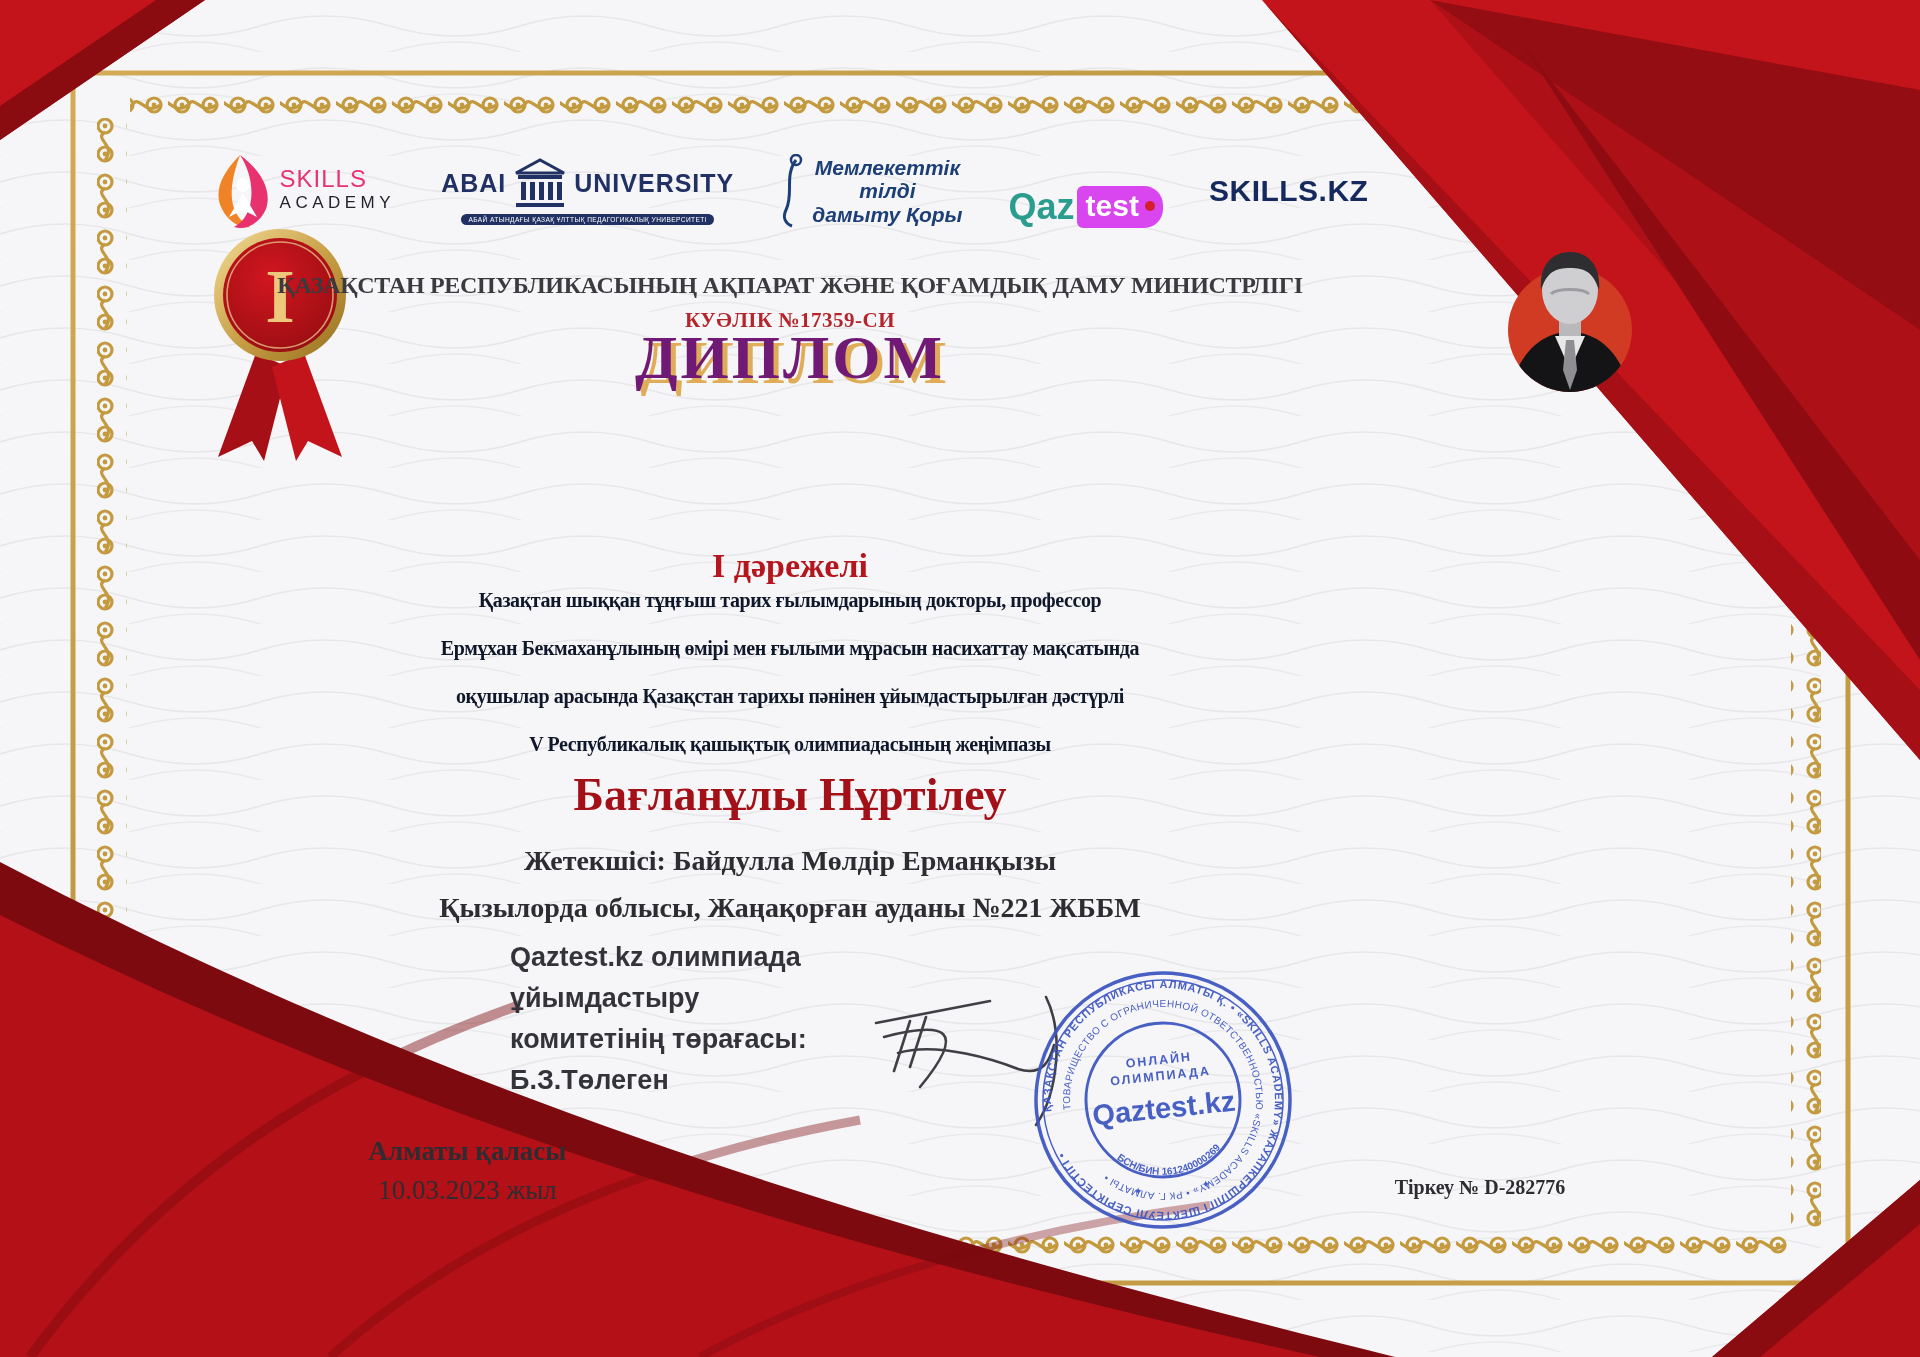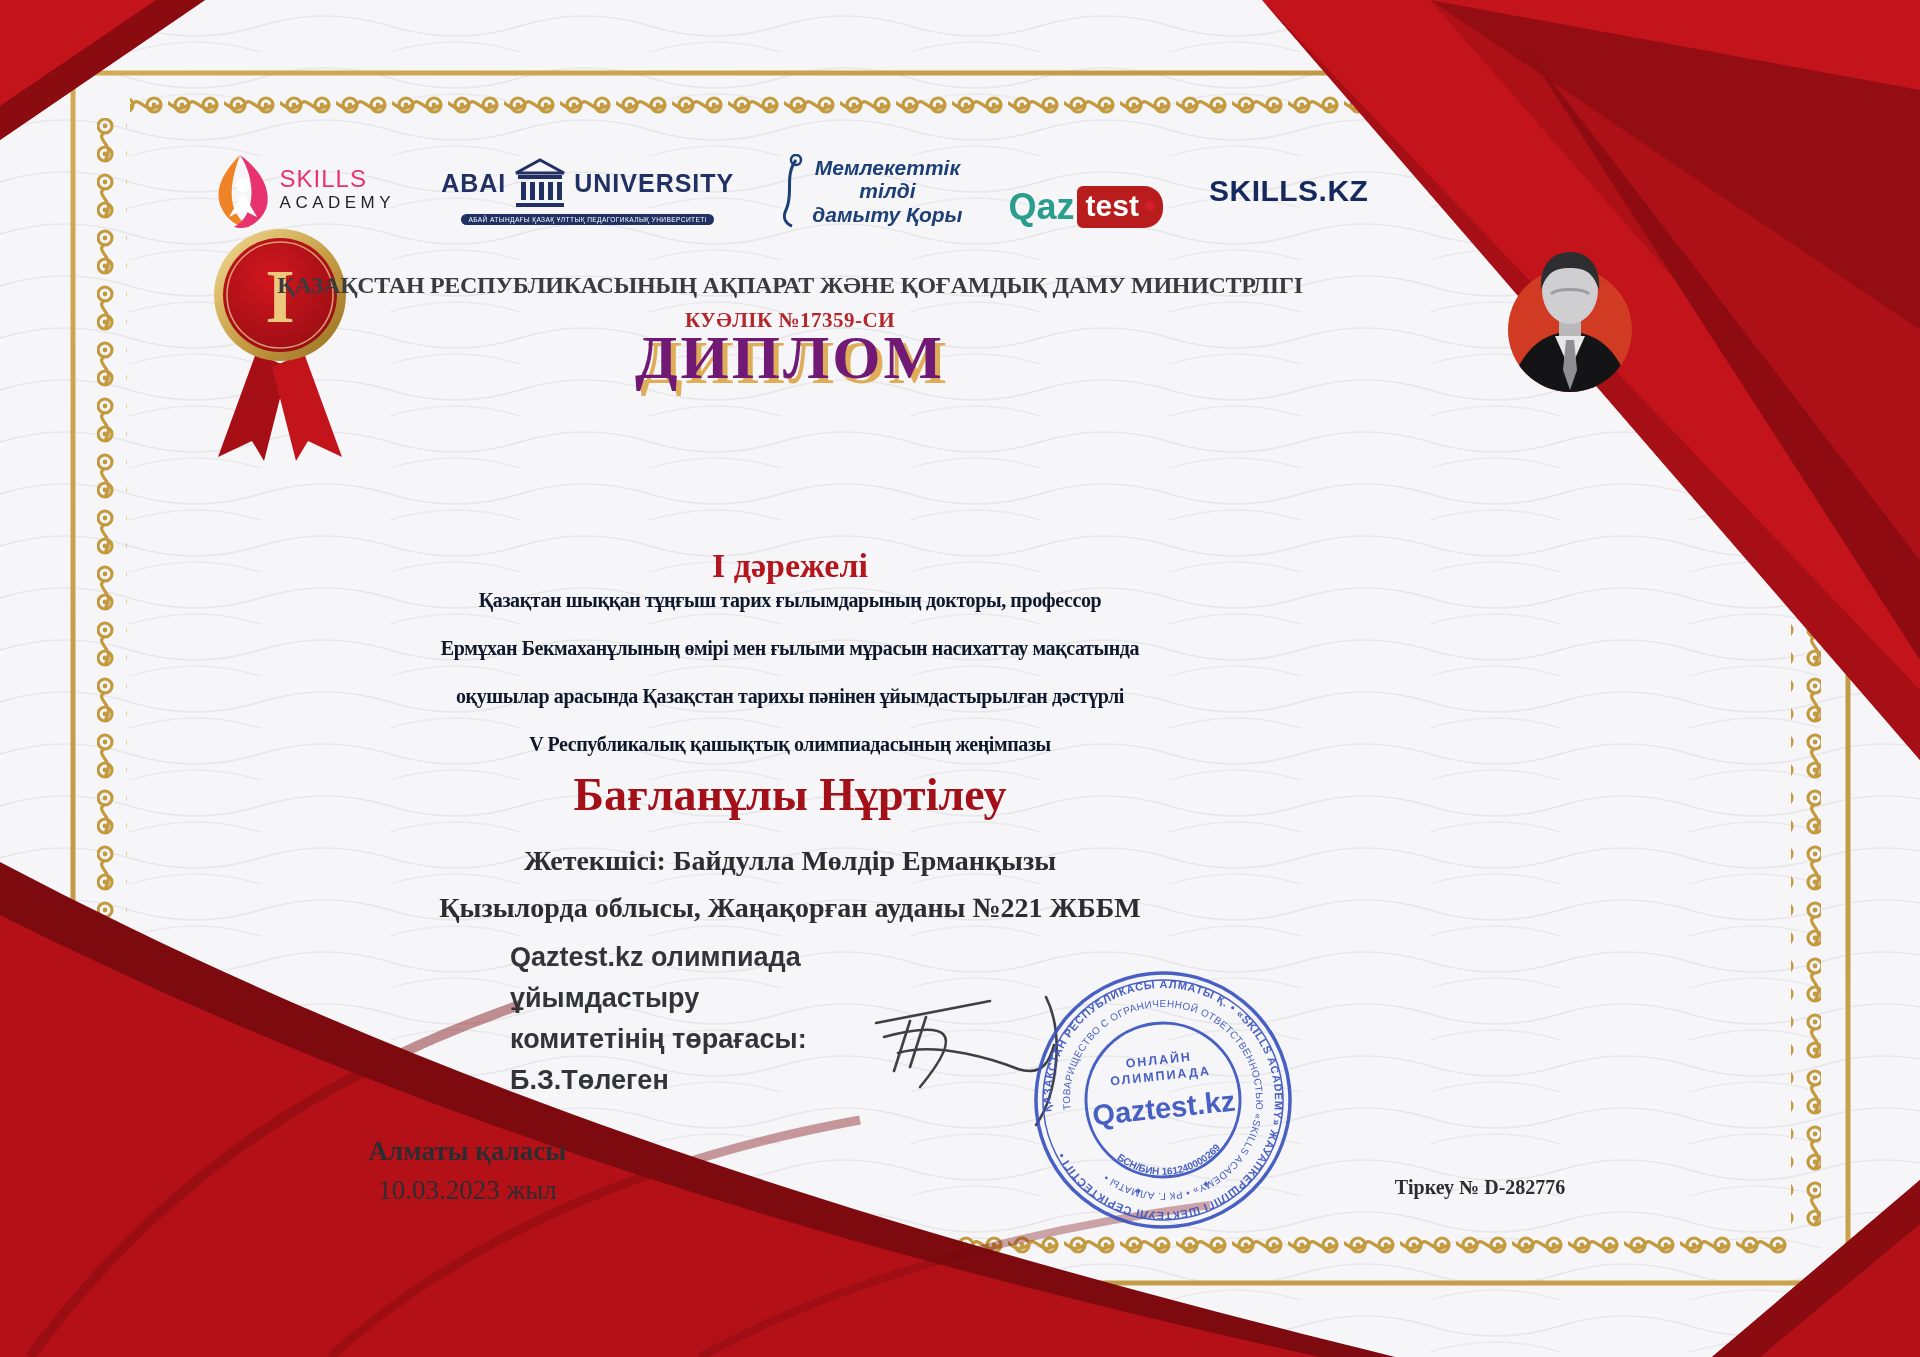--- a/index.html
+++ b/index.html
@@ -21,21 +21,21 @@
   .abai-top{display:flex;align-items:center;gap:6px;color:#223163;font-family:"Liberation Sans","DejaVu Sans",sans-serif;}
   .abai-word{font-weight:800;font-size:25px;letter-spacing:1px;}
   .abai-banner{margin-top:3px;background:#223163;color:#fff;border-radius:8px;
     font-family:"Liberation Sans","DejaVu Sans",sans-serif;font-size:6.6px;letter-spacing:.4px;
     padding:2px 7px;white-space:nowrap;}
   .logo-til{flex-direction:row;gap:6px;color:#1d3f77;}
   .til-text{font-style:italic;font-weight:700;line-height:1.12;font-size:21px;text-align:center;
     font-family:"Liberation Sans","DejaVu Sans",sans-serif;}
   .logo-qaztest{flex-direction:row;gap:2px;align-items:center;font-family:"Liberation Sans","DejaVu Sans",sans-serif;margin-top:31px;}
   .qaz-part{color:#2a9d8f;font-size:36px;font-weight:600;}
-  .test-box{background:#b91c1c;color:#fff;font-weight:700;font-size:30px;line-height:1;
+  .test-box{background:#d946ef;color:#fff;font-weight:700;font-size:30px;line-height:1;
     padding:5px 8px 7px 9px;border-radius:6px 19px 19px 6px;display:flex;align-items:center;gap:6px;}
   .red-dot{width:10px;height:10px;border-radius:50%;background:#d21f2b;display:inline-block;}
   .martebe-word{color:#16295e;font-weight:800;font-size:30px;letter-spacing:.5px;
     font-family:"Liberation Sans","DejaVu Sans",sans-serif;}
 
   .ministry{top:272px;font-weight:700;font-size:24px;color:#3a3a3f;letter-spacing:-0.3px;}
   .cert-no{top:308px;font-weight:700;font-size:21px;color:#b5262c;letter-spacing:.5px;}
   .diploma-title{top:320px;font-size:62px;font-weight:800;color:#701a75;letter-spacing:3px;line-height:1.2;
     text-shadow:5px 5px 0 #dfac57;}
   .degree{top:547px;font-size:34px;font-weight:700;color:#b5161d;}

